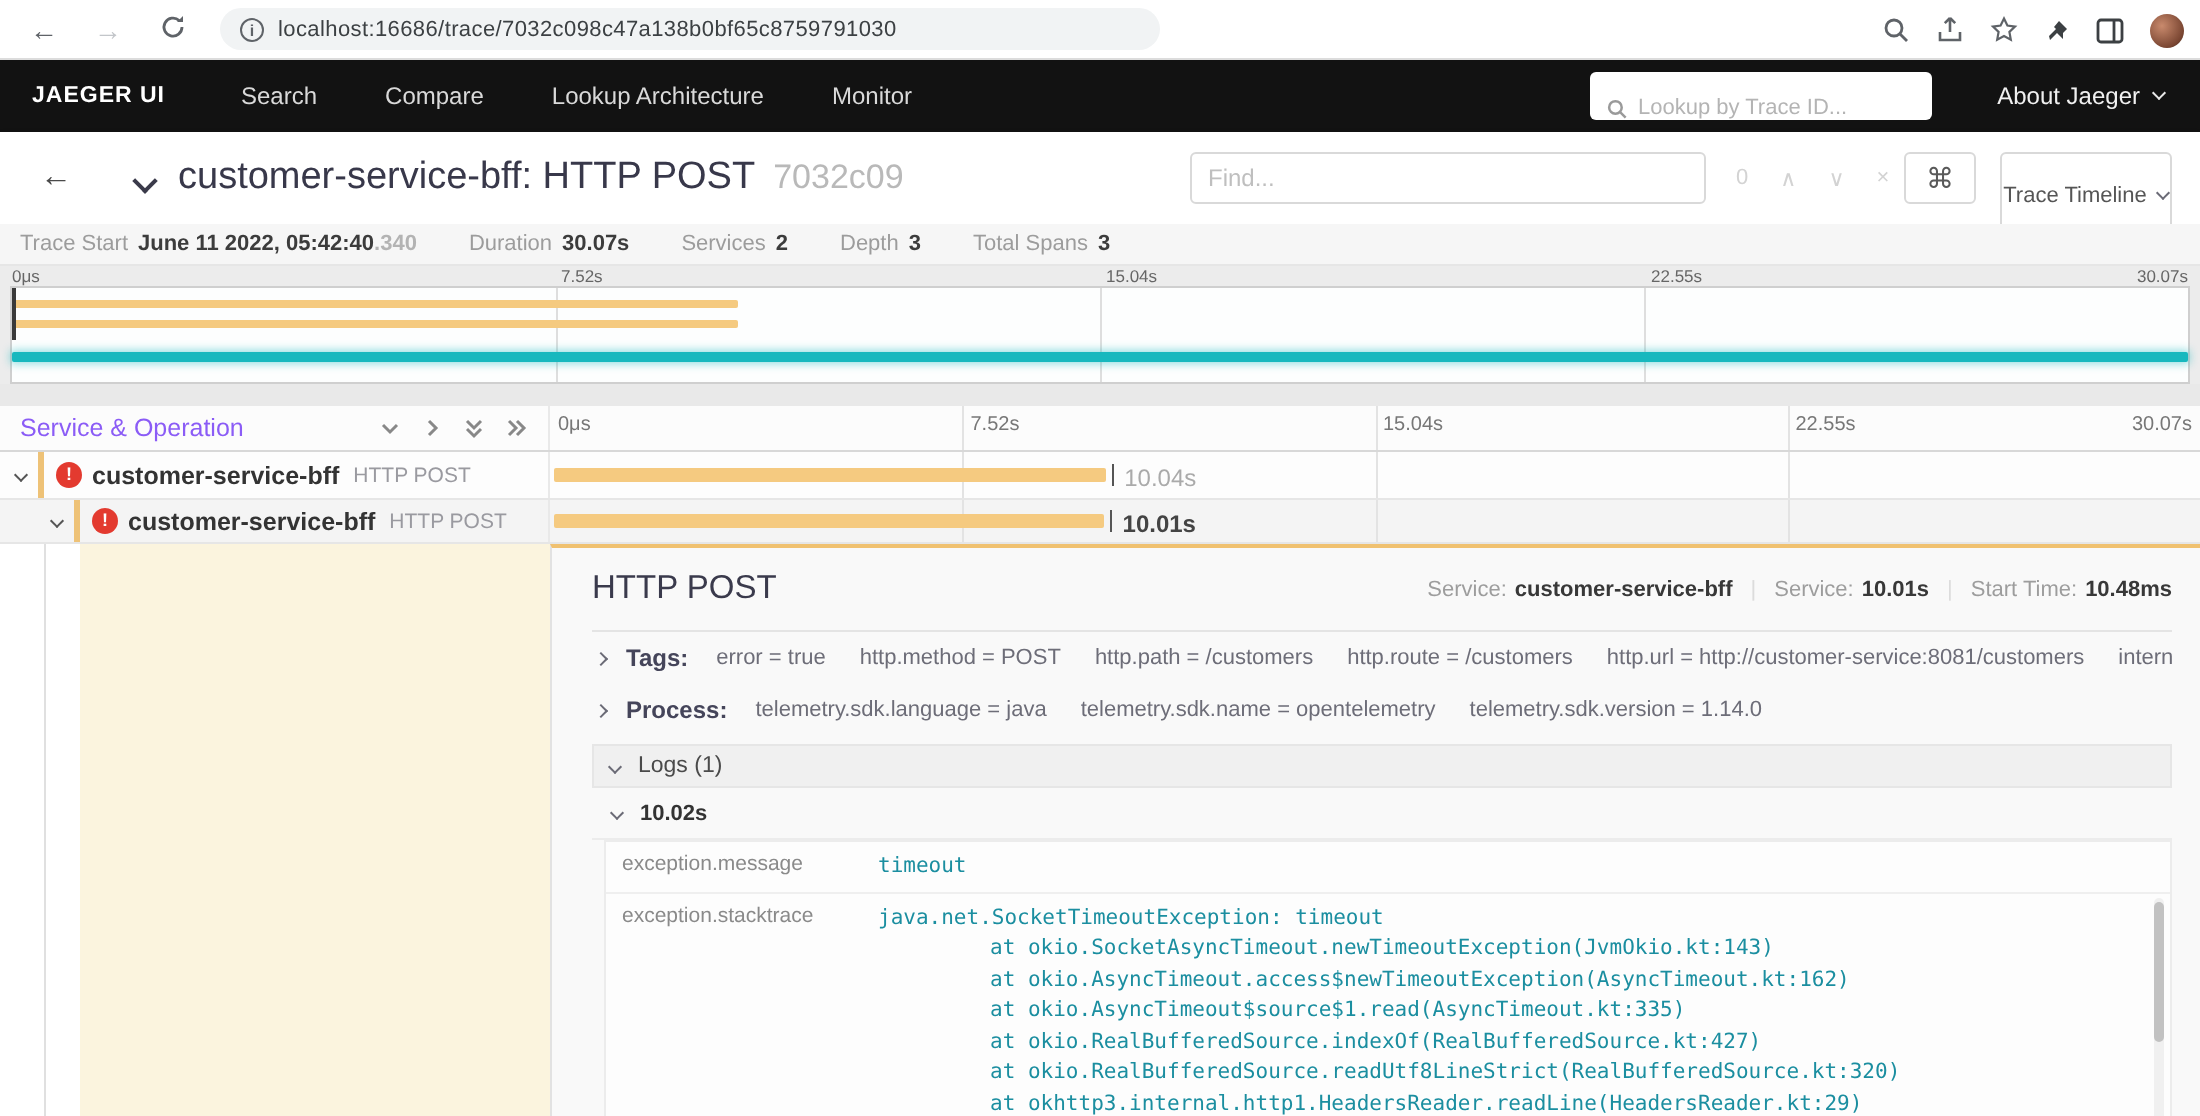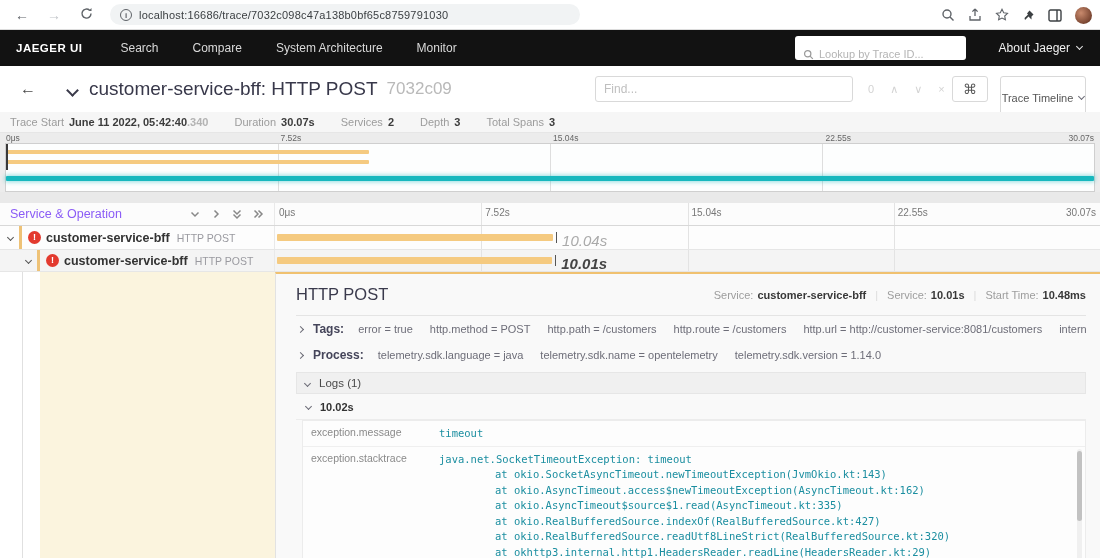--- a/index.html
+++ b/index.html
@@ -91,21 +91,21 @@
 
   .srow { position:absolute; left:0; right:0; display:flex; border-bottom:1px solid #e6e6e6; cursor:pointer; }
   .srow .left-col { display:flex; align-items:center; border-right:1px solid #e9e9e9; }
   .accent { width:3px; align-self:stretch; background:#eec277; margin-right:6px; }
   .err-ico { width:13px; height:13px; border-radius:50%; background:#e33a2f; color:#fff; font-size:9px;
     font-weight:bold; text-align:center; line-height:13px; flex:none; margin-right:5px; }
   .svc-name { font-size:12.5px; font-weight:600; color:#333; white-space:nowrap; }
   .op-name { font-size:10.5px; color:#9a9aa0; margin-left:7px; white-space:nowrap; }
   .tbar { position:absolute; top:8px; height:7px; background:#f5ca80; border-radius:1px; }
   .tbar-tick { position:absolute; top:6px; height:11px; width:1.5px; background:#555; }
-  .tbar-label { position:absolute; top:6px; font-size:15px; white-space:nowrap;font-style:italic; }
+  .tbar-label { position:absolute; top:6px; font-size:12px; white-space:nowrap; }
 
   
   .detail-left { position:absolute; top:272px; left:0; width:275px; bottom:0; background:#fff; }
   .detail-left .guide { position:absolute; top:0; bottom:0; width:1px; background:#e0e0e0; }
   .detail-left .cream { position:absolute; left:40px; right:0; top:0; bottom:0; background:#fbf4de; }
   .detail { position:absolute; top:272px; left:275px; right:0; bottom:0; background:#f9f9f9;
     border-top:2px solid #f0c170; border-left:1px solid #e2e2e2; padding:0 14px 0 20px; }
   .d-head { display:flex; align-items:center; height:42px; border-bottom:1px solid #e4e4e4; }
   .d-op { font-size:16.5px; color:#3a3a4c; font-weight:500; }
   .d-stats { margin-left:auto; display:flex; font-size:11px; white-space:nowrap; }
@@ -179,21 +179,21 @@
           </svg>
         </span>
       <span class="avatar"></span>
     </div>
   </div>
 
   <div class="nav">
     <span class="brand">JAEGER UI</span>
     <span class="nav-item">Search</span>
     <span class="nav-item">Compare</span>
-    <span class="nav-item">System Architecture</span>
+    <span class="nav-item">Lookup Architecture</span>
     <span class="nav-item">Monitor</span>
     <div class="nav-search">
       <svg width="11" height="11" viewBox="0 0 14 14">
           <circle cx="6" cy="6" r="4" fill="none" stroke="#9a9a9a" stroke-width="1.6"></circle>
           <line x1="9" y1="9" x2="12.5" y2="12.5" stroke="#9a9a9a" stroke-width="1.6"></line>
         </svg>
       <span class="ph">Lookup by Trace ID...</span>
     </div>
     <div class="about">
       <span>About Jaeger</span>

